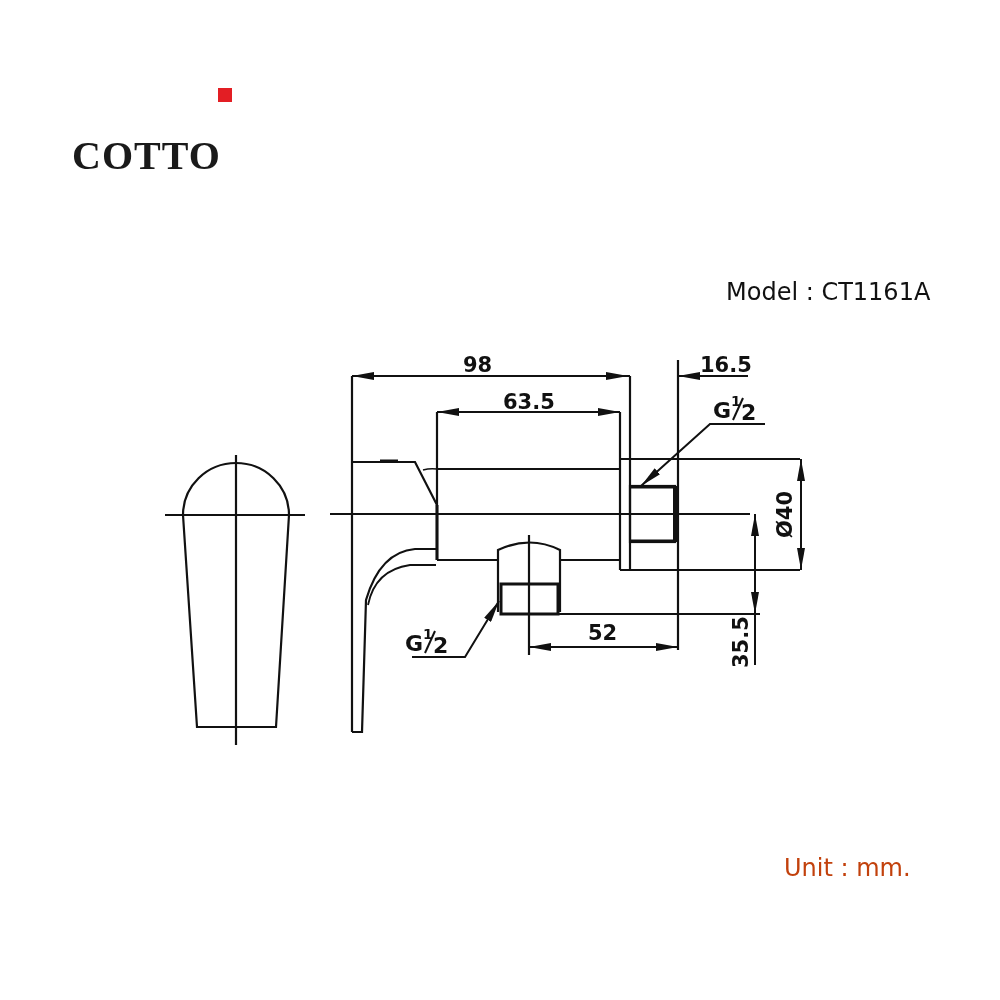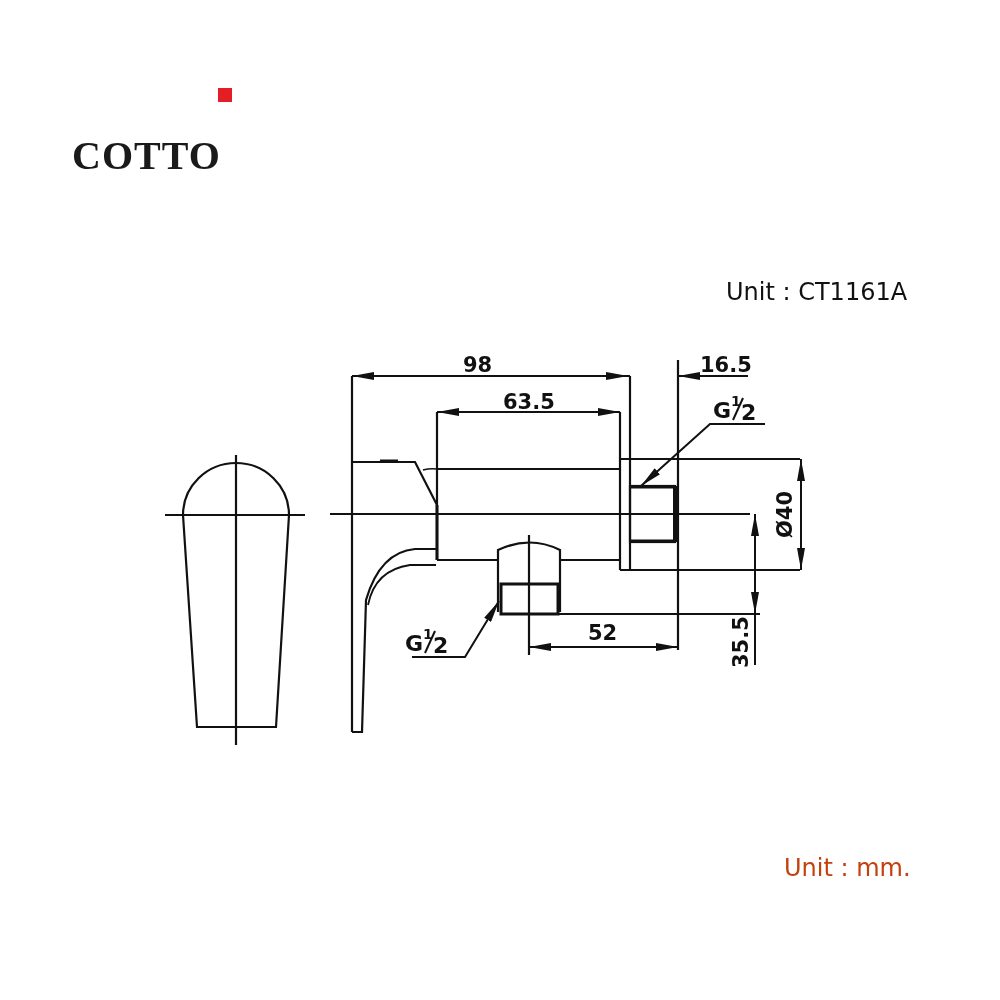--- a/index.html
+++ b/index.html
@@ -15,21 +15,21 @@
   .gs { font-family: "DejaVu Sans", sans-serif; font-weight: bold; font-size: 14px; fill: #111; }
 </style>
 </head>
 <body>
 
 <div class="logo">
   <span class="logo-text">COTTO</span>
   <span class="logo-square"></span>
 </div>
 
-<div class="model">Unit : CT1161A</div>
+<div class="model">Model : CT1161A</div>
 <div class="unit">Unit : mm.</div>
 
 <svg class="drawing" width="1000" height="1000" viewBox="0 0 1000 1000">
   <defs>
     <marker id="arr" viewBox="0 0 12 6" refX="12" refY="3" markerWidth="12" markerHeight="6" orient="auto-start-reverse" markerUnits="userSpaceOnUse">
       <path d="M0,0 L12,3 L0,6 Z" fill="#111"></path>
     </marker>
     <marker id="arrBig" viewBox="0 0 22 8" refX="22" refY="4" markerWidth="22" markerHeight="8" orient="auto-start-reverse" markerUnits="userSpaceOnUse">
       <path d="M0,0 L22,4 L0,8 Z" fill="#111"></path>
     </marker>

